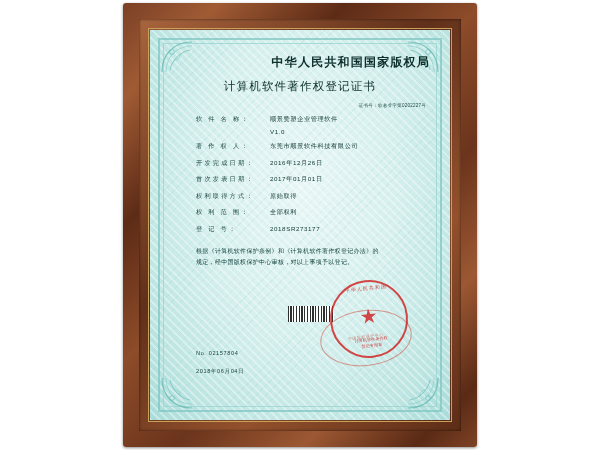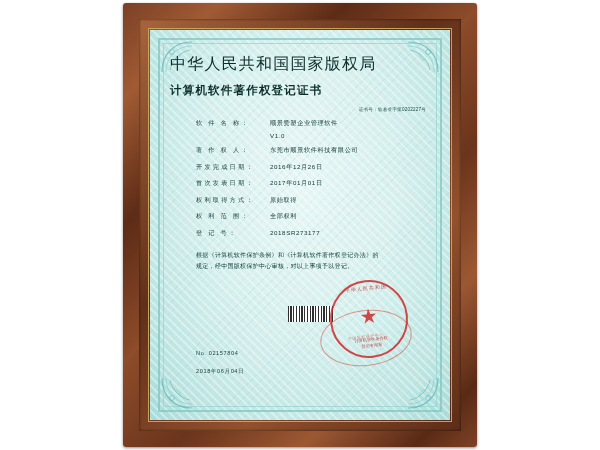--- a/index.html
+++ b/index.html
@@ -93,31 +93,31 @@
   #cert-content {
     position: absolute;
     left: 20px;
     top: 18px;
     right: 20px;
     bottom: 18px;
     color: #12332f;
   }
 
   #issuer-title {
-    text-align: left;
-    font-size: 16px;
-    font-weight: normal;
+    text-align: right;
+    font-size: 12px;
+    font-weight: bold;
     letter-spacing: 1.2px;
     color: #0d2f2c;
     margin-top: 6px;
   }
   #cert-title {
-    text-align: left;
+    text-align: center;
     font-size: 11.5px;
-    font-weight: bold;
+    font-weight: normal;
     letter-spacing: 1.2px;
     color: #0d2f2c;
     margin-top: 8px;
   }
   #cert-number-line {
     text-align: right;
     font-size: 4.6px;
     color: #1d4a46;
     margin-top: 9px;
     padding-right: 4px;

